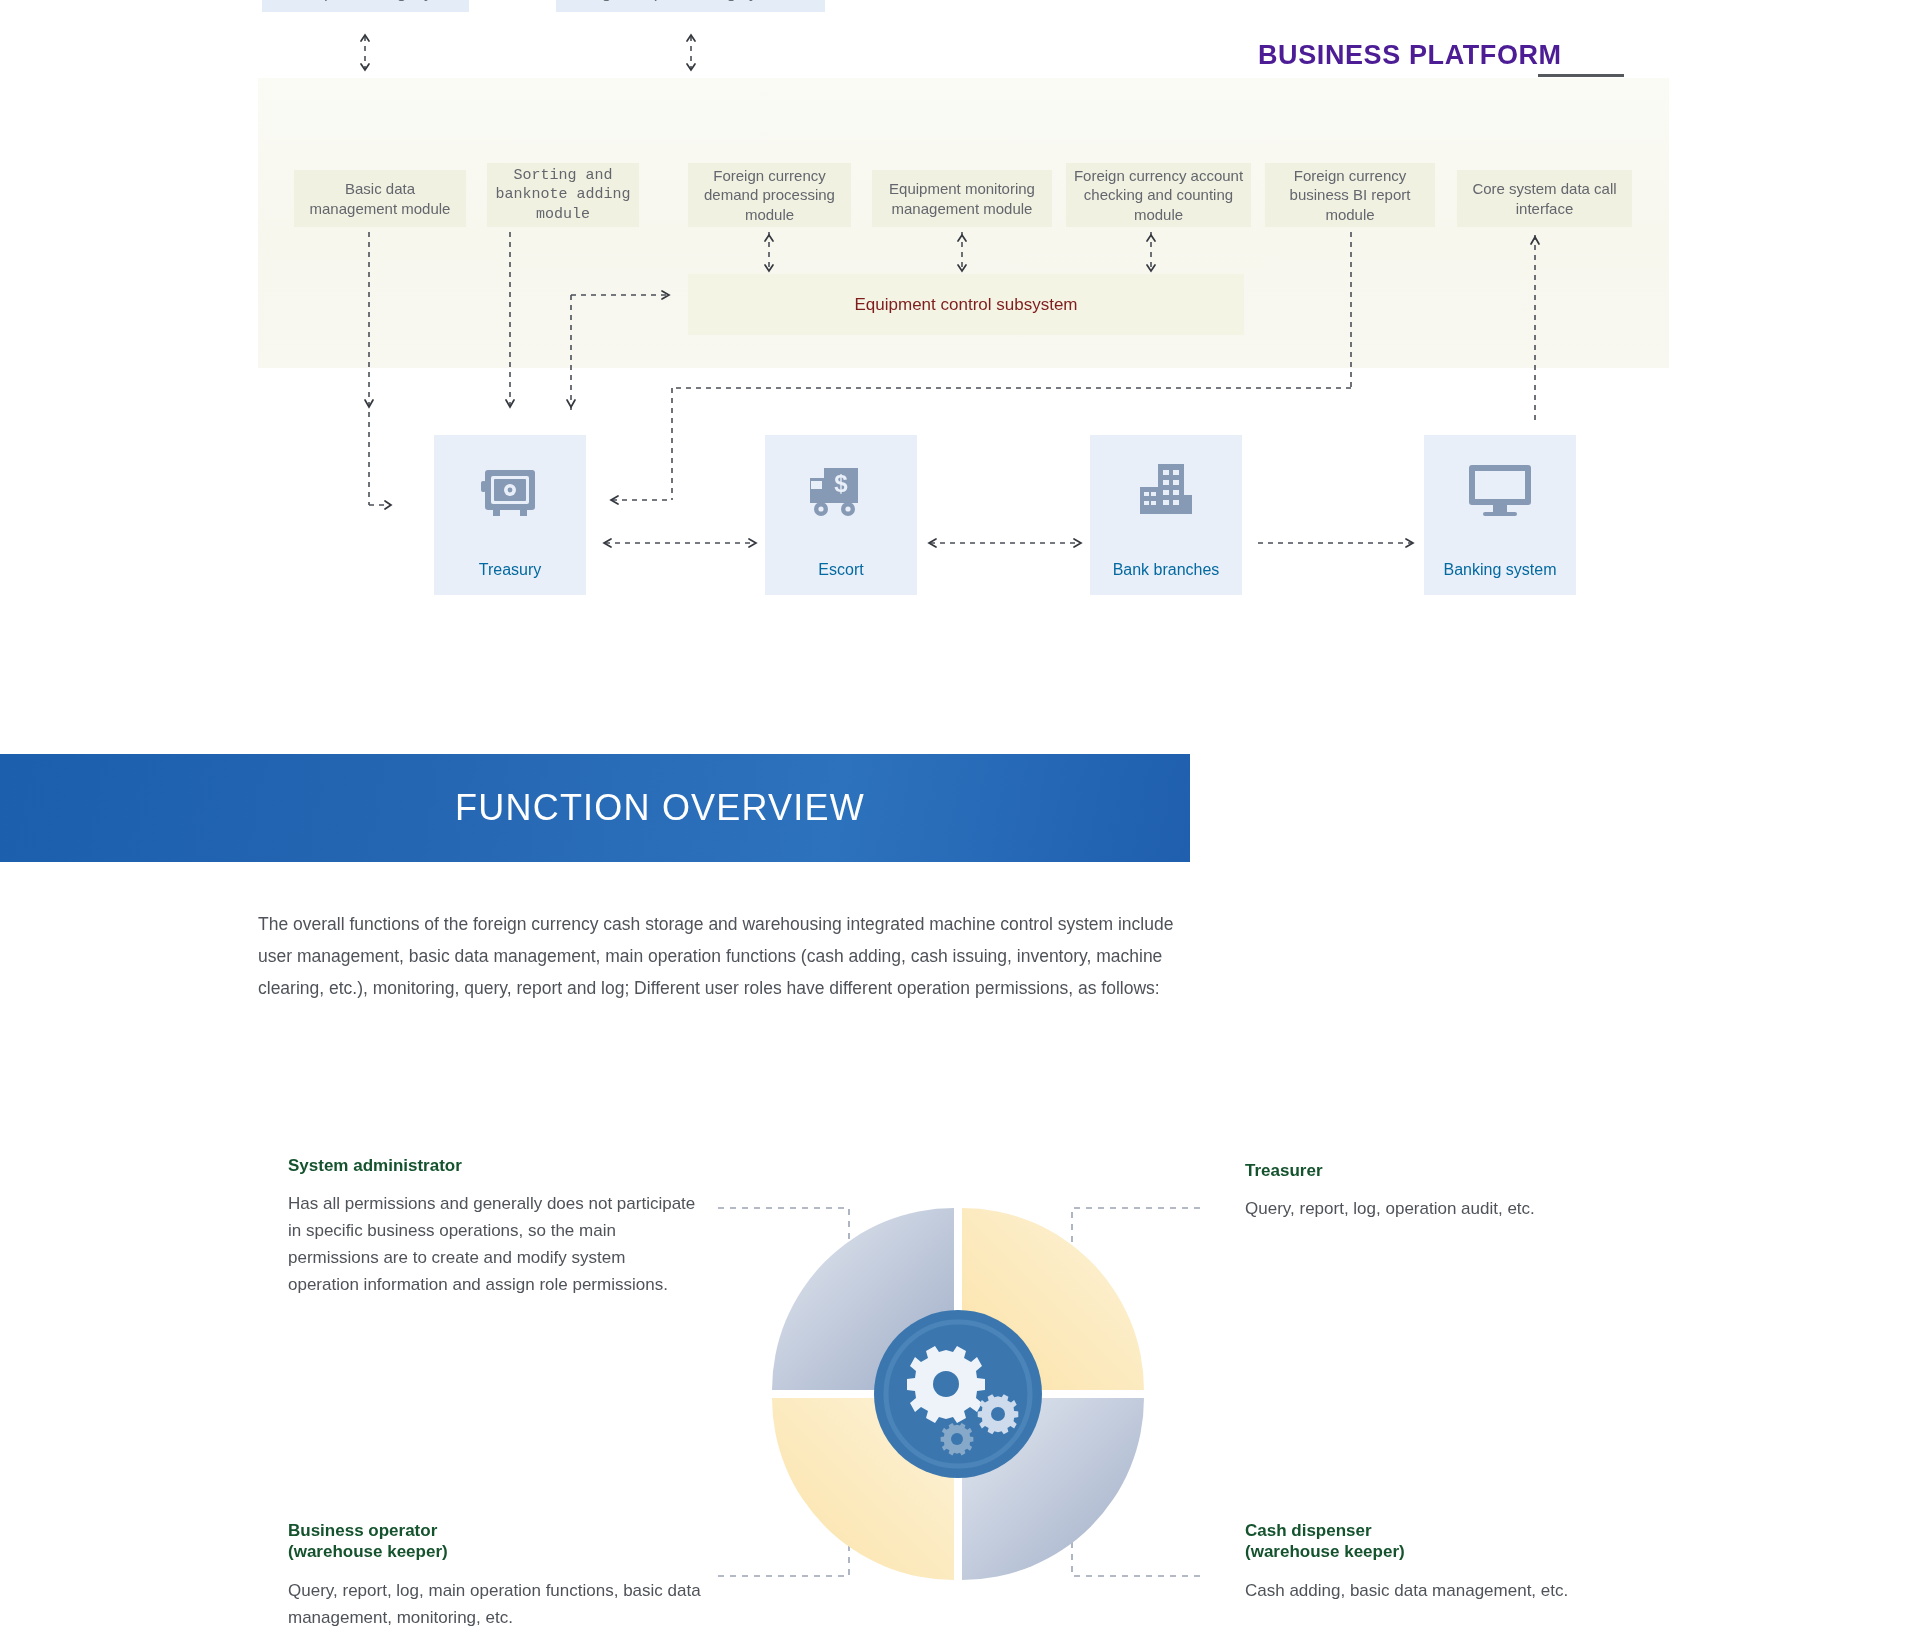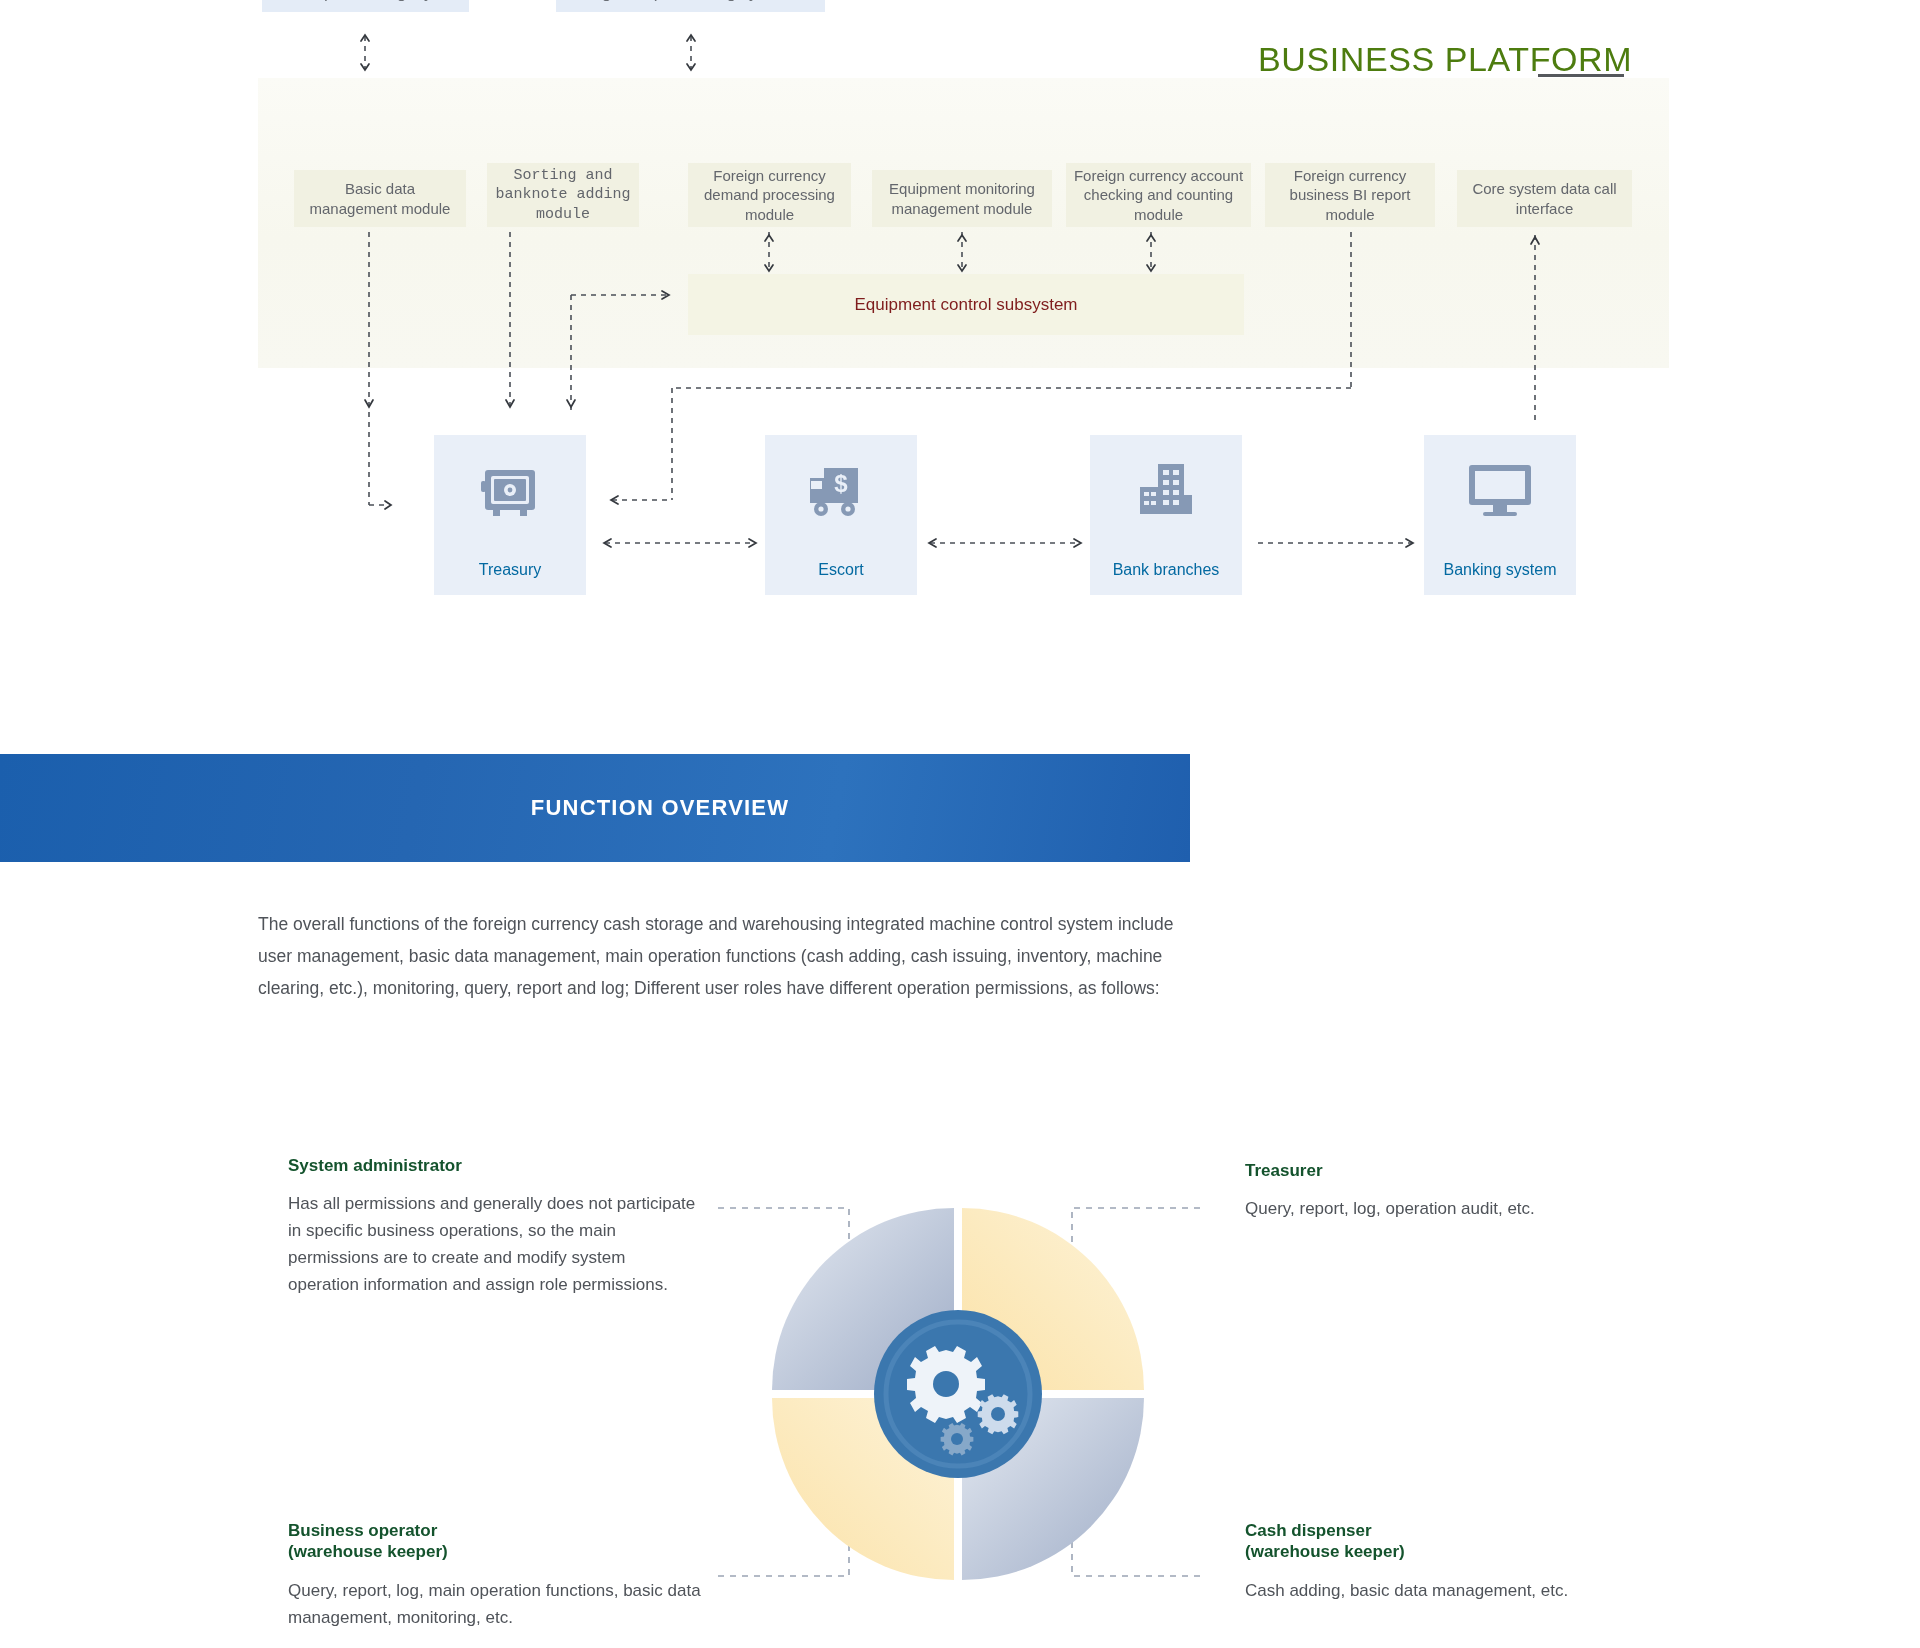--- a/index.html
+++ b/index.html
@@ -33,24 +33,24 @@
   .platform-panel {
     position: absolute;
     left: 258px; top: 78px;
     width: 1411px; height: 290px;
     background: linear-gradient(180deg, #fbfbf6 0%, #f7f7ee 55%, #f8f8f1 100%);
   }
 
   .platform-title {
     position: absolute;
     left: 1258px; top: 40px;
-    font-size: 34px;
+    font-size: 27px;
     letter-spacing: 0.6px;
-    color: #4d7c0f;
-    font-weight: 400;
+    color: #4c1d95;
+    font-weight: 700;
   }
   .platform-title-underline {
     position: absolute;
     left: 1538px; top: 74px;
     width: 86px; height: 3px;
     background: #55585c;
   }
 
   .mod-box {
     position: absolute;
@@ -113,23 +113,23 @@
     position: absolute;
     left: 0; top: 754px;
     width: 1190px; height: 108px;
     background: linear-gradient(100deg, #1b5fad 0%, #2566b2 35%, #2d72bd 70%, #1f5fae 100%);
     display: flex;
     align-items: center;
     justify-content: center;
   }
   .fo-banner-text {
     color: #ffffff;
-    font-size: 22px;
+    font-size: 36px;
     letter-spacing: 1.2px;
-    font-weight: 700;
+    font-weight: 400;
     padding-left: 130px;
   }
 
   
   .intro {
     position: absolute;
     left: 258px; top: 908px;
     width: 930px;
     font-size: 17.5px;
     line-height: 32px;

